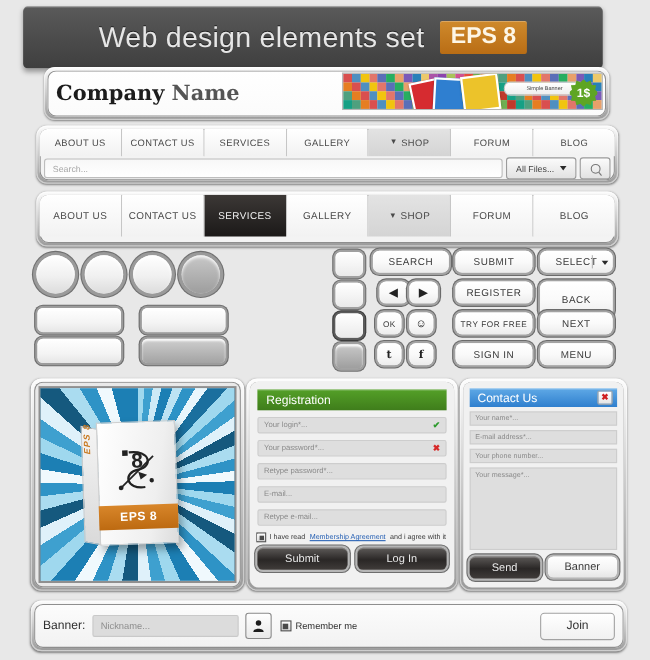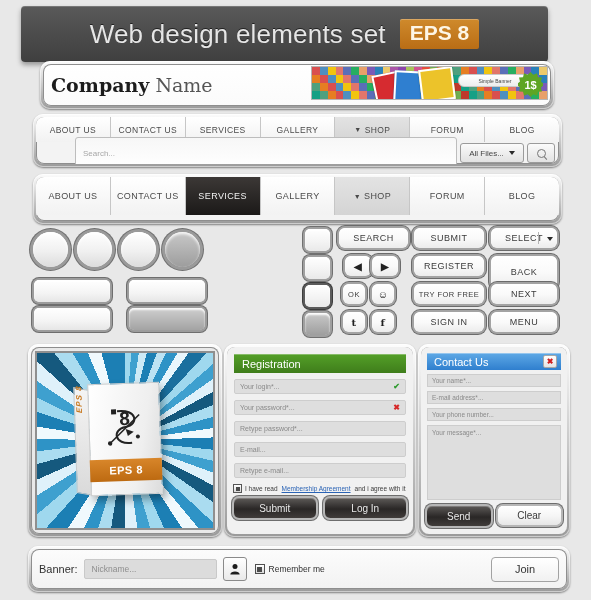--- a/index.html
+++ b/index.html
@@ -48,21 +48,21 @@
   }
 
   
   #header{left:40px;top:61px;width:508px;height:42px;}
   #header .shell-in{
     background:linear-gradient(#ffffff,#fbfbfb);
     display:flex;align-items:center;padding:0 8px;box-sizing:border-box;
   }
   #company{font-size:19px;color:#1c1c1c;font-family:"DejaVu Serif",serif;}
   #company b{font-weight:bold;}
-  #company span{color:#555;font-weight:normal;}
+  #company span{color:#555;font-weight:bold;}
   #banner{
     position:absolute;right:6px;top:5px;width:235px;height:32px;
     border:1px solid #b5b5b5;overflow:hidden;background:#ddd;
   }
   #banner .mosaic{position:absolute;inset:0;display:grid;
     grid-template-columns:repeat(30,1fr);grid-template-rows:repeat(4,1fr);}
   #banner .mosaic i{display:block;}
   .card{position:absolute;border:2px solid #fff;box-shadow:0 1px 2px rgba(0,0,0,.3);}
   #cardR{left:62px;top:6px;width:24px;height:26px;background:#d62b30;transform:rotate(-12deg);}
   #cardB{left:82px;top:4px;width:28px;height:28px;background:#2f7fd0;transform:rotate(3deg);}
@@ -98,25 +98,25 @@
     color:#f0f0f0;
   }
   #navbar2 .navrow{height:38px;}
   #navbar2 .navitem{font-size:9px;}
 
   
   #searchrow{
     display:flex;align-items:center;height:20px;margin:1px 4px 0;
   }
   #searchinput{
-    flex:1;height:32px;border-radius:3px;
+    flex:1;height:18px;border-radius:3px;
     background:linear-gradient(#f7f7f7,#ffffff);
     border:1px solid #bdbdbd;
     display:flex;align-items:center;padding-left:7px;box-sizing:border-box;
-    color:#a7a7a7;font-size:8px;margin-left:35px;
+    color:#a7a7a7;font-size:8px;
   }
   #filesel{
     width:62px;height:18px;margin-left:3px;border-radius:3px;
     background:linear-gradient(#fbfbfb,#e2e2e2);
     border:1px solid #9b9b9b;
     display:flex;align-items:center;justify-content:center;gap:5px;
     font-size:8px;color:#444;
   }
   #searchbtn{
     width:26px;height:18px;margin-left:3px;border-radius:3px;
@@ -591,21 +591,21 @@
         <div id="conhead">
           <span>Contact Us</span>
           <span id="conclose">✖</span>
         </div>
         <div class="cfield">Your name*...</div>
         <div class="cfield">E-mail address*...</div>
         <div class="cfield">Your phone number...</div>
         <div id="cmsg">Your message*...</div>
         <div id="conbtns">
           <div class="darkbtn">Send</div>
-          <div class="lightbtn">Clear</div>
+          <div class="lightbtn">Banner</div>
         </div>
       </div>
     </div>
   </div>
 
   <div class="shell" id="loginbar">
     <div class="shell-in">
       <div id="loginlbl">Banner:</div>
       <div class="linput" id="nickinput">Nickname...</div>
       <div id="usericon">

